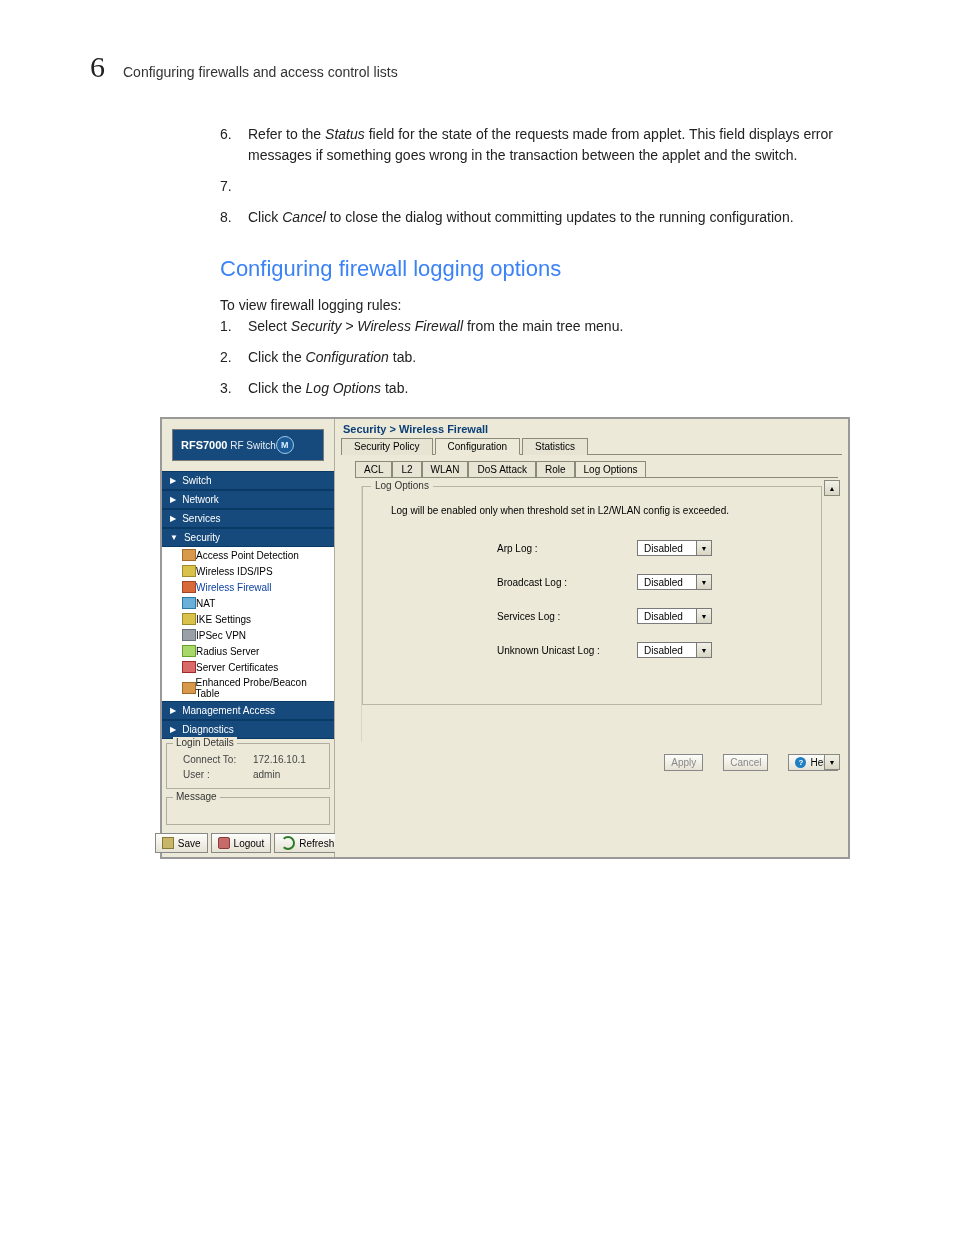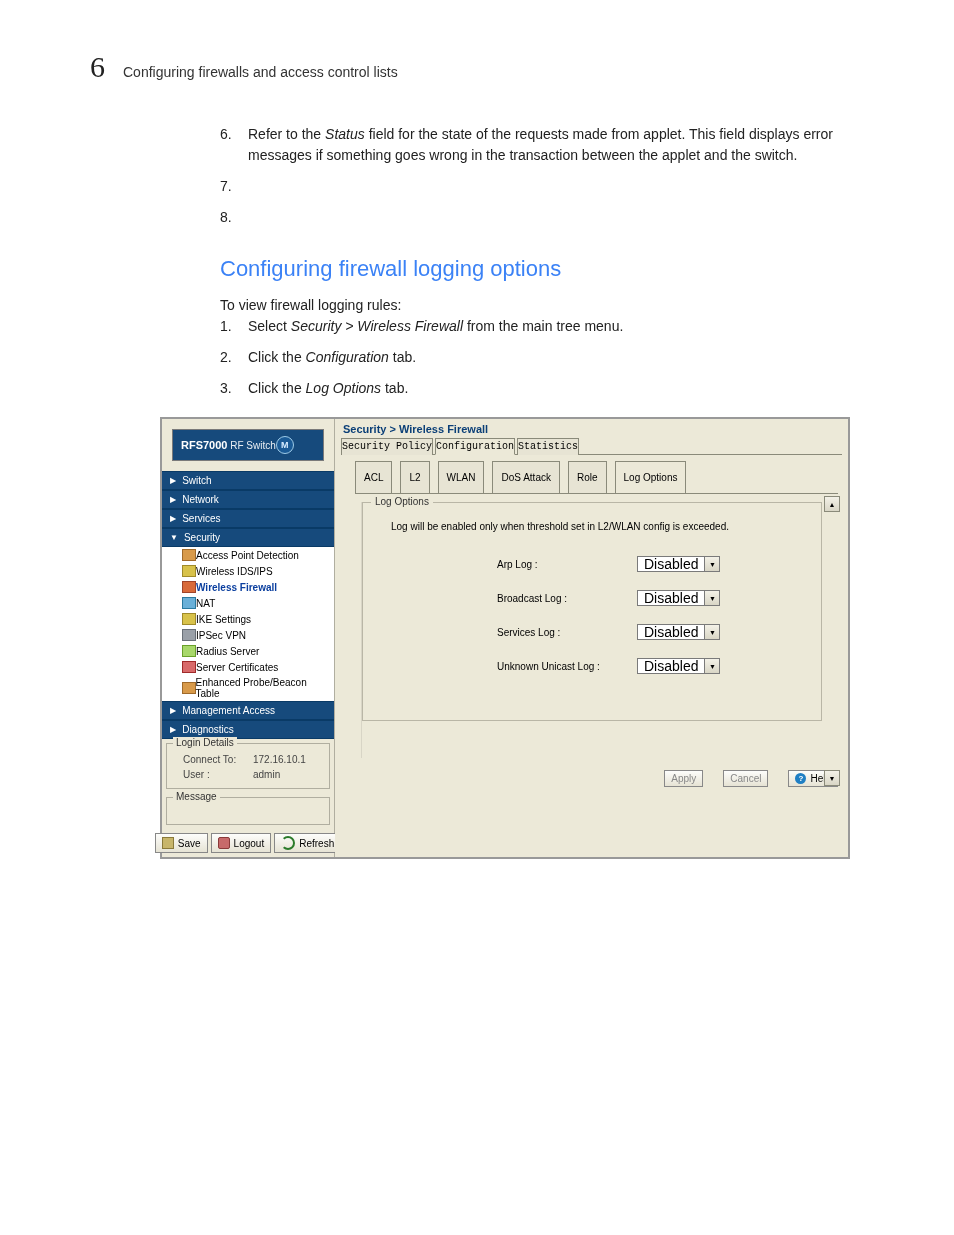--- a/index.html
+++ b/index.html
@@ -156,44 +156,43 @@
     font-size: 11px;
     padding: 4px 8px 0 8px;
   }
   .tabstrip {
     margin: 2px 6px 0 6px;
     display:flex;
     border-bottom: 1px solid #8a8a7a;
     font-size: 10px;
   }
   .tab {
-    padding: 2px 0;
+    padding: 2px 12px;
     border: 1px solid #8a8a7a;
     border-bottom: none;
     background: #e7e4d4;
     margin-right: 2px;
     position: relative;
     top: 1px;
-    font-family: Liberation Mono, monospace;
   }
   .tab.active {
     background: #ece9d8;
     border-bottom: 1px solid #ece9d8;
   }
   .subtabstrip {
     margin: 6px 10px 0 20px;
     display:flex;
     font-size: 10px;
   }
   .subtab {
-    padding: 10px 8px;
+    padding: 2px 8px;
     border: 1px solid #8a8a7a;
     border-bottom: none;
     background: #e7e4d4;
-    margin-right: 8px;
+    margin-right: 0;
   }
   .subtab.active {
     background: #ece9d8;
   }
   .subtab-underline {
     margin: 0 10px 0 20px;
     border-top: 1px solid #8a8a7a;
   }
   .panel-area {
     margin: 8px 26px 6px 26px;
@@ -215,21 +214,21 @@
   .optrow {
     display:flex; align-items:center;
     margin: 8px 0 18px 120px;
   }
   .optrow .lbl { width: 140px; }
   .dropdown {
     display:flex; align-items:stretch; height:16px;
   }
   .dropdown .val {
     border:1px solid #7a7a7a; background:#fff;
-    padding: 0 6px; min-width:46px; font-size:14px;
+    padding: 0 6px; min-width:46px; font-size:10px;
     display:flex; align-items:center;
   }
   .dropdown .arrow {
     width:14px; border:1px solid #7a7a7a; border-left:none;
     background: linear-gradient(#f3f1e7,#d9d6c6);
     display:flex; align-items:center; justify-content:center;
     font-size:7px;
   }
   .scroll-up, .scroll-down {
     position:absolute; right:-18px;
@@ -270,20 +269,23 @@
         <span class="num">6.</span>
         <span>
           <span>Refer to the </span><em class="i">Status</em><span> field for the state of the requests made from applet. This field displays error messages if something goes wrong in the transaction between the applet and the switch.</span>
         </span>
       </li>
       <li>
         <span class="num">7.</span>
       </li>
       <li>
         <span class="num">8.</span>
+        <span>
+          <span>Click </span><em class="i">Cancel</em><span> to close the dialog without committing updates to the running configuration.</span>
+        </span>
       </li>
     </ol>
 
     <h2 class="section-title">Configuring firewall logging options</h2>
 
     <div class="lead">To view firewall logging rules:</div>
 
     <ol class="numbered">
       <li>
         <span class="num">1.</span>
@@ -337,21 +339,21 @@
       <div class="subitem">
           <span class="ico" style="background:#d89a4a;border:1px solid #a06a2a;"></span>
           <span>Access Point Detection</span>
         </div>
       <div class="subitem">
           <span class="ico" style="background:#d8c24a;border:1px solid #a08a2a;"></span>
           <span>Wireless IDS/IPS</span>
         </div>
       <div class="subitem sel">
           <span class="ico" style="background:#d86a3a;border:1px solid #a0442a;"></span>
-          <span style="color:#0b3f9f;font-weight:bold;">Wireless Firewall</span>
+          <span style="color:#0b3f9f;">Wireless Firewall</span>
         </div>
       <div class="subitem">
           <span class="ico" style="background:#6ab0d8;border:1px solid #2a7aa0;"></span>
           <span>NAT</span>
         </div>
       <div class="subitem">
           <span class="ico" style="background:#d8c24a;border:1px solid #a08a2a;"></span>
           <span>IKE Settings</span>
         </div>
       <div class="subitem">

